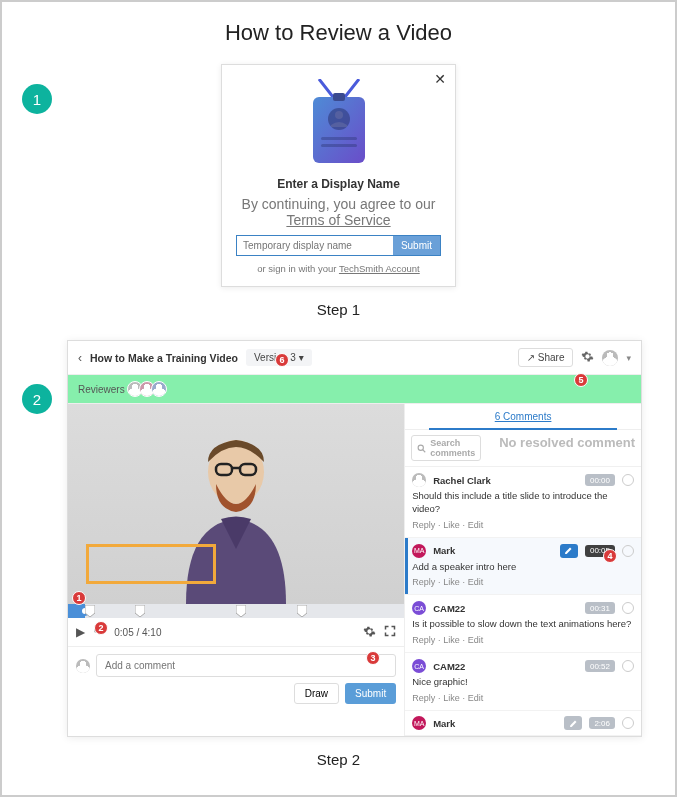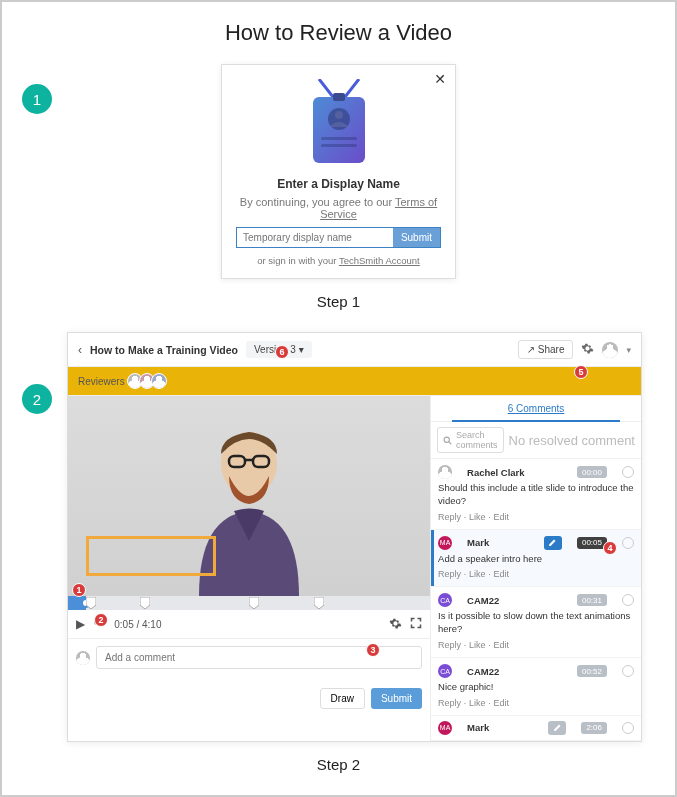--- a/index.html
+++ b/index.html
@@ -51,21 +51,21 @@
   font-size: 14px;
   color: #333;
   cursor: pointer;
 }
 .badge-icon {
   width: 80px; height: 90px;
   margin: 0 auto 8px;
   display: block;
 }
 .modal h3 { font-size: 12px; color: #333; font-weight: 600; margin-bottom: 5px; }
-.modal .tos { font-size: 11px; color: #777; margin-bottom: 7px; }
+.modal .tos { font-size: 14px; color: #777; margin-bottom: 7px; }
 .modal .tos u { text-decoration: underline; }
 .modal .input-row { display: flex; border: 1px solid #3b82c4; }
 .modal .input-row input {
   flex: 1; border: none; outline: none;
   font-size: 10px; padding: 4px 6px;
   color: #888;
 }
 .modal .input-row button {
   background: #6aa0d8; border: none; color: #fff;
   font-size: 10px; padding: 0 8px; cursor: pointer;
@@ -115,21 +115,21 @@
               radial-gradient(circle at 50% 95%, #fff 50%, transparent 51%);
 }
 .avatar.ma::after { content: none; }
 .avatar.ma { background: #c2185b; color: #fff; font-size: 7px; display: inline-flex; align-items: center; justify-content: center; }
 .avatar.ca::after { content: none; }
 .avatar.ca { background: #7b4dd6; color: #fff; font-size: 7px; display: inline-flex; align-items: center; justify-content: center; }
 .subbar {
   display: flex; align-items: center;
   padding: 6px 10px;
   border-bottom: 1px solid #eee;
-  background: #eab308;
+  background: #86efac;
 }
 .subbar .rev-label { font-size: 10px; color: #555; margin-right: 6px; }
 .avatars { display: flex; }
 .avatars .avatar { margin-left: -4px; border: 1.5px solid #fff; }
 
 .body { display: flex; }
 .left { width: 370px; border-right: 1px solid #eee; }
 .video-frame {
   position: relative;
   height: 200px;
@@ -175,55 +175,55 @@
 .controls .cog, .controls .fs { font-size: 11px; cursor: pointer; color: #555; }
 .comment-box {
   border-top: 1px solid #eee;
   padding: 7px 8px 8px;
 }
 .cb-row1 { display: flex; align-items: center; gap: 6px; }
 .comment-input {
   flex: 1; border: 1px solid #ddd; border-radius: 3px;
   padding: 5px 8px; font-size: 10px; color: #888;
 }
-.cb-row2 { display: flex; justify-content: flex-end; gap: 6px; margin-top: 19px; }
+.cb-row2 { display: flex; justify-content: flex-end; gap: 6px; margin-top: 6px; }
 .draw-btn { background: #fff; border: 1px solid #ddd; padding: 4px 10px; font-size: 10px; border-radius: 3px; cursor: pointer; }
 .submit-btn { background: #5a9dd8; border: none; color: #fff; padding: 4px 10px; font-size: 10px; border-radius: 3px; cursor: pointer; }
 
 
 .right { flex: 1; display: flex; flex-direction: column; background: #fff; }
 .tabs { display: flex; border-bottom: 1px solid #eee; }
 .tab {
   flex: 1; text-align: center; padding: 7px 0;
   font-size: 10px; color: #666; cursor: pointer;
   position: relative;
 }
 .tab.active { color: #2c7bc9; text-decoration: underline; }
 .tab.active::after {
   content: ""; position: absolute; left: 10%; right: 10%; bottom: -1px;
   height: 2px; background: #2c7bc9;
 }
 .search-row {
-  display: flex; align-items: center; padding: 5px 6px; border-bottom: 1px solid #f0f0f0; gap: 5px;
+  display: flex; align-items: flex-start; padding: 5px 6px; border-bottom: 1px solid #f0f0f0; gap: 18px; font-weight: bold;
 }
 .search-box {
   flex: 1; display: flex; align-items: center;
   border: 1px solid #ddd; border-radius: 3px;
   padding: 2px 5px; font-size: 9px; color: #aaa; gap: 4px;
 }
 .search-box svg { flex-shrink: 0; }
 .no-resolved { font-size: 13px; color: #bbb; white-space: nowrap; }
 .clist { flex: 1; overflow: hidden; }
 .comment {
   padding: 6px 7px 7px;
   border-bottom: 1px solid #f2f2f2;
   position: relative;
 }
 .comment.sel { background: #f6f9fd; box-shadow: inset 3px 0 0 #2c7bc9; }
-.chead { display: flex; align-items: center; gap: 15px; margin-bottom: 3px; }
+.chead { display: flex; align-items: center; gap: 7px; margin-bottom: 3px; }
 .cname { font-size: 9.5px; font-weight: 600; color: #333; flex: 1; }
 .tstamp {
   background: #b9bfc7; color: #fff; font-size: 8px;
   padding: 1.5px 5px; border-radius: 3px;
 }
 .tstamp.blue { background: #404040; }
 .pencil-badge {
   background: #2c7bc9; color: #fff; width: 18px; height: 14px;
   border-radius: 3px; display: inline-flex; align-items: center; justify-content: center;
 }

